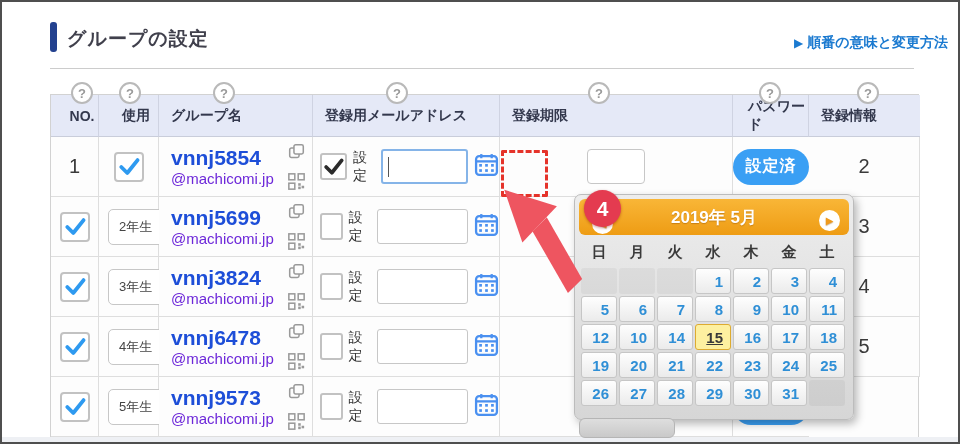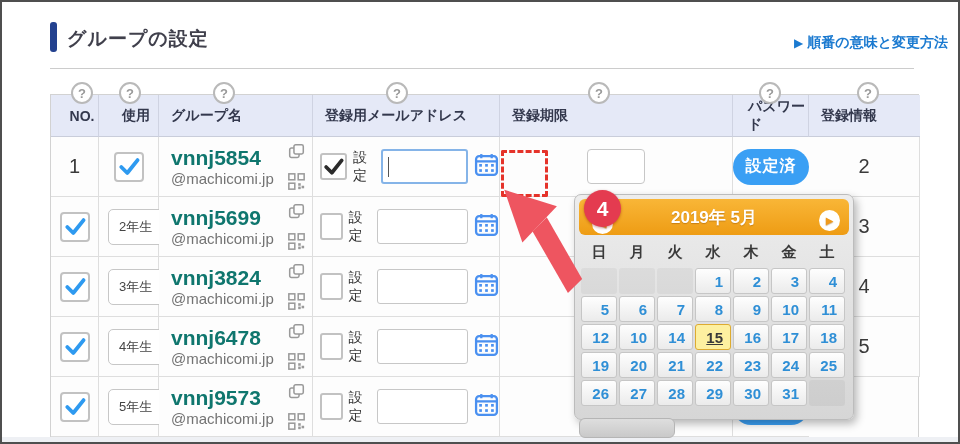--- a/index.html
+++ b/index.html
@@ -33,22 +33,22 @@
   .c-no { justify-content:center; font-size:20px; color:#3a3a3a; }
   .c-use { justify-content:center; }
   .cb { background:#fff; border:2px solid #c2c2c2; border-radius:4px;
         display:flex; align-items:center; justify-content:center; cursor:pointer; }
   .cb-use { width:30px; height:30px; }
   .cb-dl  { width:27px; height:27px; border-radius:3px; }
   .group-input { width:130px; height:36px; margin-left:9px; border:1px solid #c7c7c7;
                  border-radius:5px; font-size:13px; color:#444; padding-left:10px;
                  font-family:inherit; }
   .c-mail { flex-direction:column; align-items:flex-start; justify-content:center; padding-left:12px; }
-  .mail-id { font-size:21px; font-weight:bold; color:#0f766e; line-height:24px; }
-  .mail-dom { font-size:15px; color:#737373; line-height:18px;text-align:right; }
+  .mail-id { font-size:21px; font-weight:bold; color:#1d4ed8; line-height:24px; }
+  .mail-dom { font-size:15px; color:#6d28d9; line-height:18px;text-align:right; }
   .mail-icons { position:absolute; right:7px; top:6px; bottom:6px; display:flex;
                 flex-direction:column; justify-content:space-between; }
   .mail-icons svg { cursor:pointer; }
   .c-dl { padding-left:7px; gap:6px; }
   .dl-label { font-size:14px; color:#333; }
   .date-input { width:112px; height:35px; border:1px solid #c7c7c7; border-radius:3px;
                 background:#fff; position:relative; }
   .date-input.focused { border:2px solid #85b4e8; }
   .caret { position:absolute; left:5px; top:6px; width:1px; height:20px; background:#555; }
   .cal-btn { cursor:pointer; }

